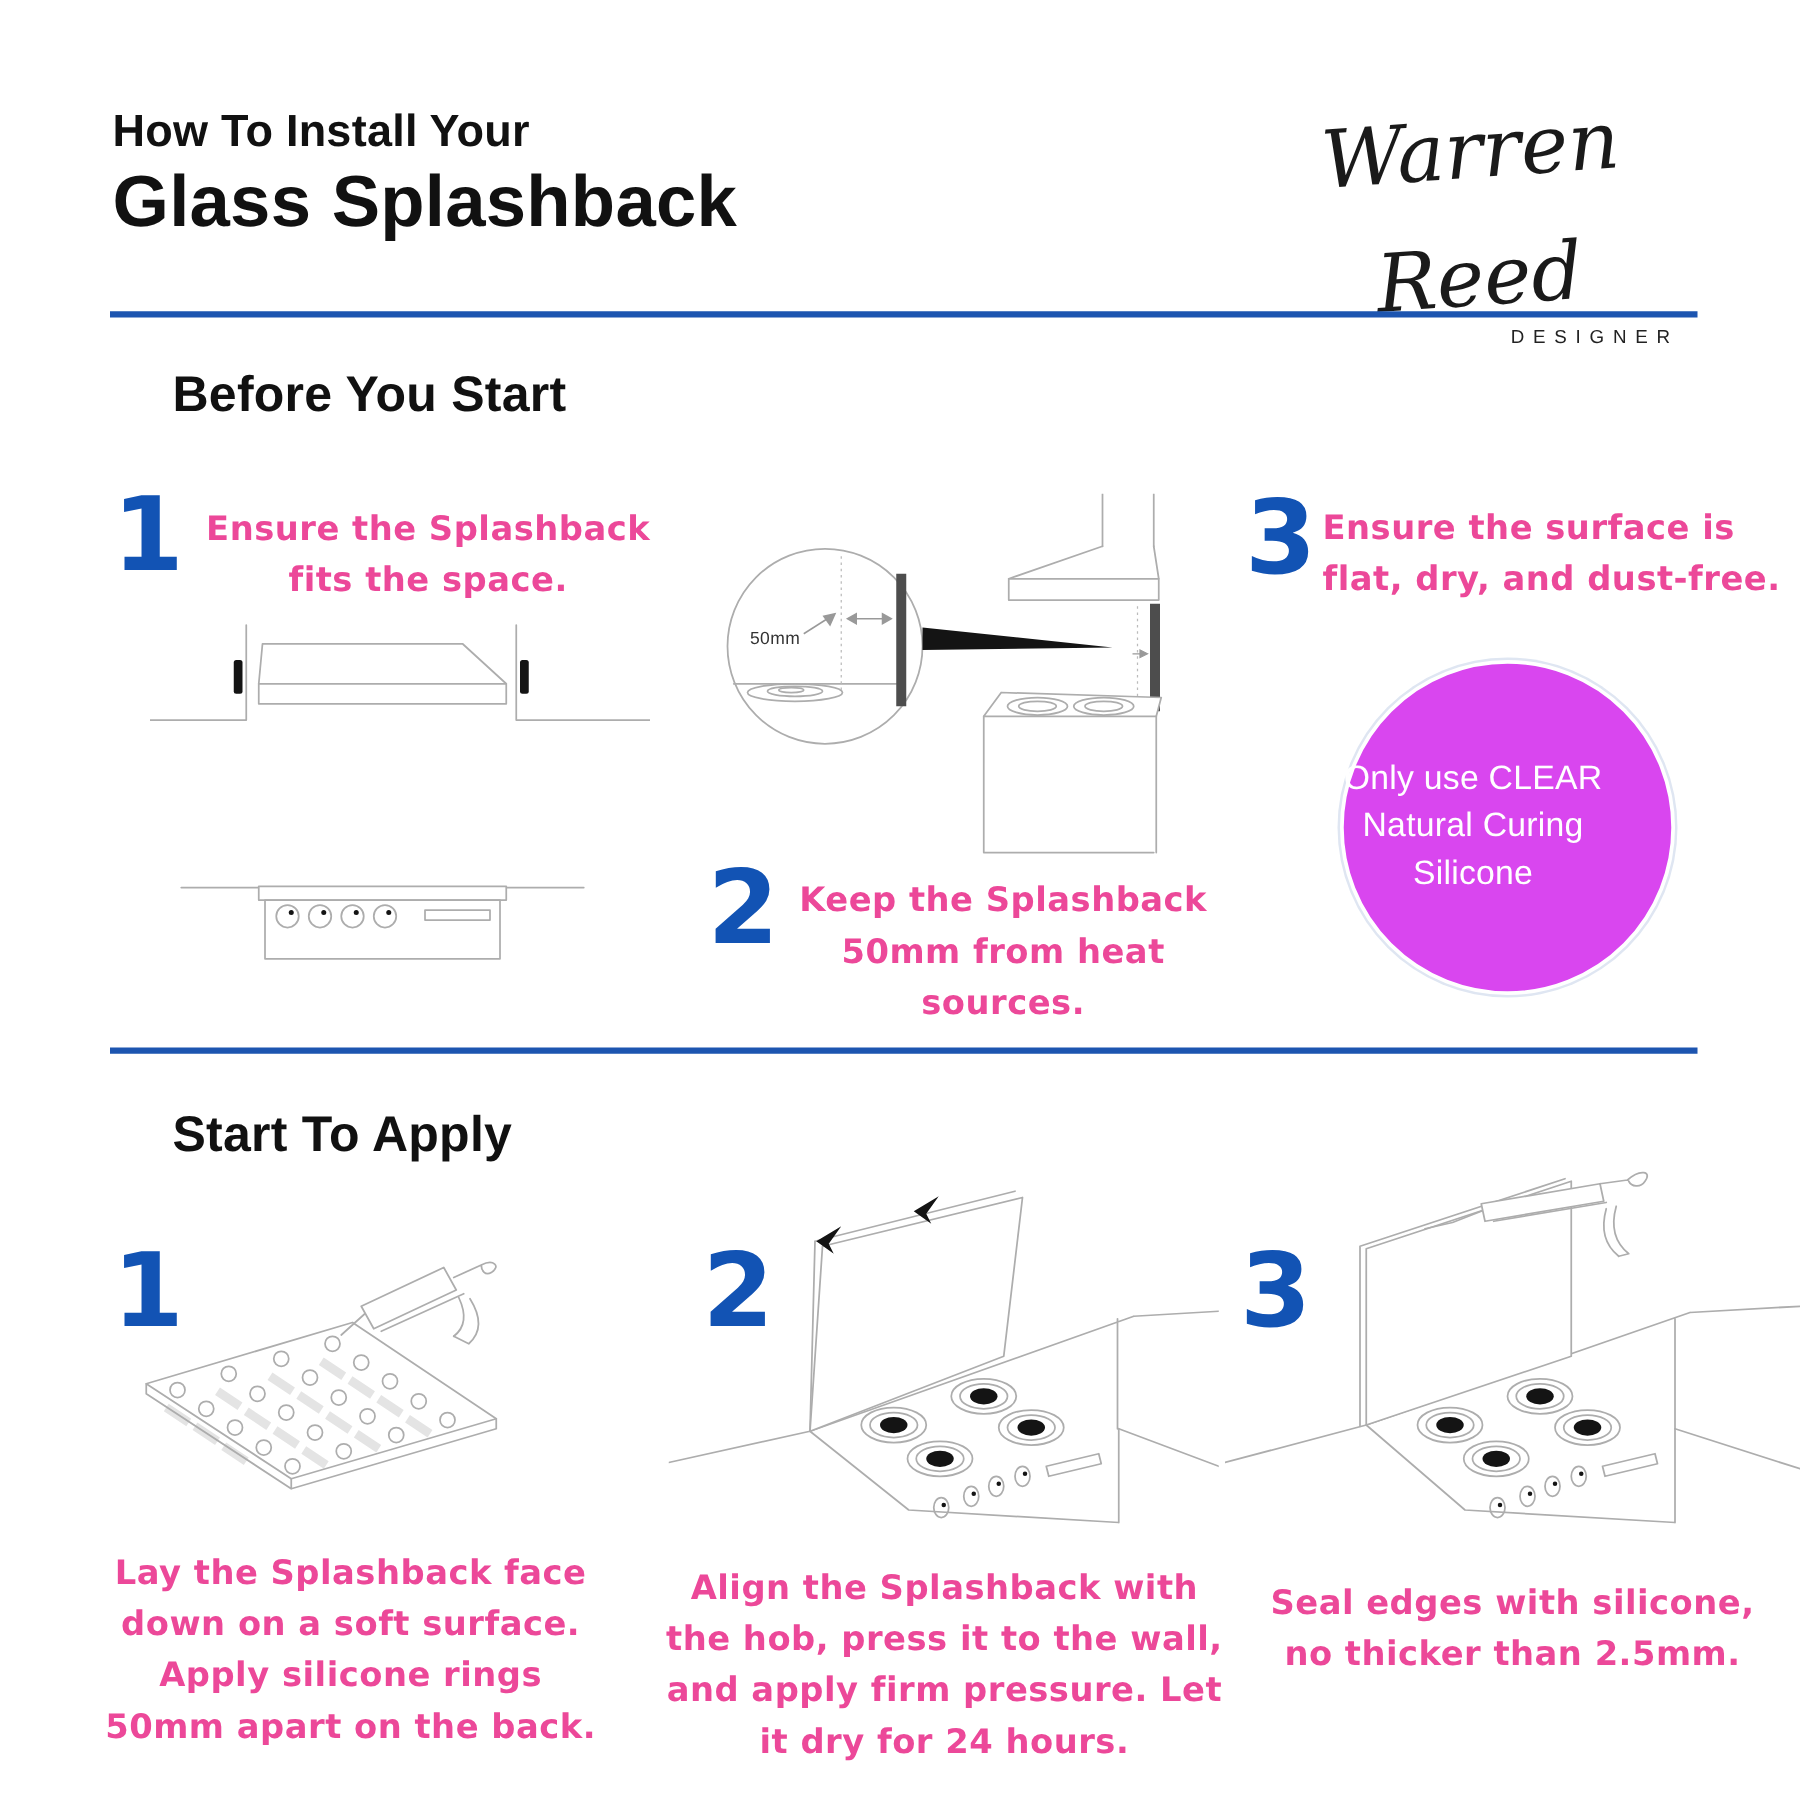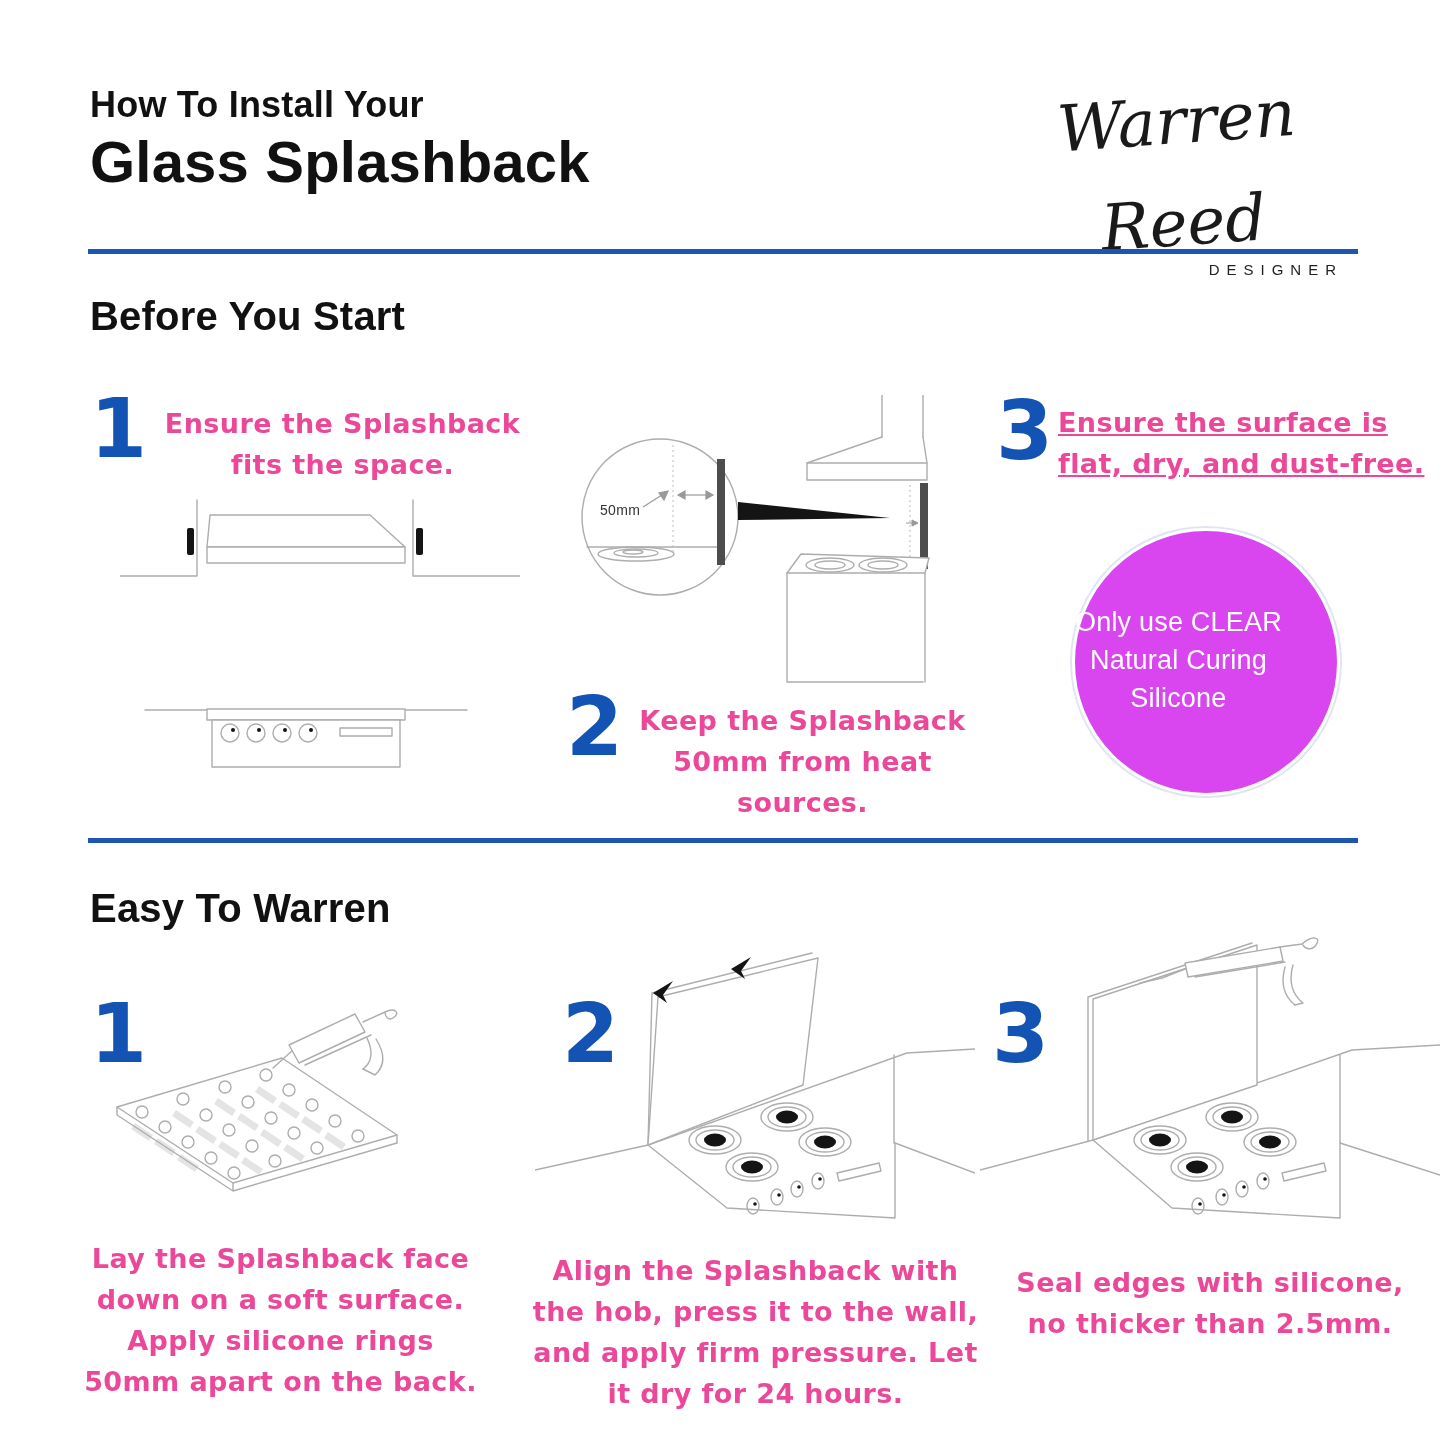--- a/index.html
+++ b/index.html
@@ -6,21 +6,21 @@
   #canvas{position:relative;width:1445px;height:1445px;background:#ffffff;overflow:hidden;
           font-family:"Liberation Sans",sans-serif;color:#111;}
   .abs{position:absolute;}
   .title1{left:90px;top:84px;font-size:36px;font-weight:700;letter-spacing:0.2px;}
   .title2{left:90px;top:128px;font-size:58px;font-weight:700;letter-spacing:0.2px;}
   .logo{left:975px;top:70px;width:410px;text-align:center;}
   .logo-script{font-family:"DejaVu Serif",serif;font-style:italic;font-size:64px;line-height:1.6;
                transform:rotate(-4deg);display:inline-block;color:#1a1a1a;}
   .logo-sub{font-size:15px;letter-spacing:7px;color:#222;text-align:right;padding-right:42px;margin-top:-14px;}
   .rule{left:88px;width:1270px;height:5px;background:#1d55b0;}
-  .h2{font-size:40px;font-weight:700;letter-spacing:0.2px;}
+  .h2{font-size:40px;font-weight:700;letter-spacing:0.2px;margin-left:48px;}
   .stepnum{font-size:82px;font-weight:700;color:#1253b4;line-height:1;font-family:"DejaVu Sans",sans-serif;}
   .steptext{font-family:"DejaVu Sans",sans-serif;font-weight:700;font-size:27px;line-height:41px;
             letter-spacing:0.4px;white-space:pre-line;color:#ec4899;}
   .center{text-align:center;}
   .splash-rect{left:207px;top:564px;width:198px;height:145px;background:#17489e;
                display:flex;align-items:center;justify-content:center;}
   .splash-label{color:#fff;font-size:17px;letter-spacing:2px;line-height:27px;white-space:pre-line;text-align:center;}
   .gap-label{left:600px;top:502px;font-size:14px;color:#333;letter-spacing:0.3px;}
   .badge{left:1072px;top:528px;width:268px;height:268px;border-radius:50%;background:#d946ef;
          border:3px solid #fff;box-shadow:0 0 0 2px #dfe6f2;box-sizing:border-box;
@@ -116,32 +116,32 @@
     <path class="sk" d="M232,178 V287 M232,287 H368 M370,178 V287"></path>
   </svg>
   <div class="abs gap-label">50mm</div>
 
   <div class="abs stepnum" style="left:566px;top:686px;">2</div>
   <div class="abs steptext center" style="left:615px;top:700px;width:375px;">Keep the Splashback
 50mm from heat
 sources.</div>
 
   <div class="abs stepnum" style="left:996px;top:390px;">3</div>
-  <div class="abs steptext" style="left:1058px;top:402px;width:380px;text-decoration:underline;">Ensure the surface is
+  <div class="abs steptext" style="left:1058px;top:402px;width:380px;">Ensure the surface is
 flat, dry, and dust-free.</div>
 
   <div class="abs badge">
     <div class="badge-text">Only use CLEAR
 Natural Curing
 Silicone</div>
   </div>
 
   <div class="abs rule" style="top:838px;"></div>
 
-  <div class="abs h2" style="left:90px;top:886px;">Easy To Warren</div>
+  <div class="abs h2" style="left:90px;top:886px;">Start To Apply</div>
 
   <div class="abs stepnum" style="left:90px;top:993px;">1</div>
   <div class="abs stepnum" style="left:562px;top:993px;">2</div>
   <div class="abs stepnum" style="left:992px;top:993px;">3</div>
 
   <svg class="abs" style="left:95px;top:1005px;" width="410" height="235" viewBox="0 0 410 235">
     <g>
       <line class="dash" x1="162" y1="84" x2="180" y2="96"></line>
         <line class="dash" x1="185" y1="99" x2="203" y2="111"></line>
       <line class="dash" x1="208" y1="114" x2="226" y2="126"></line>

